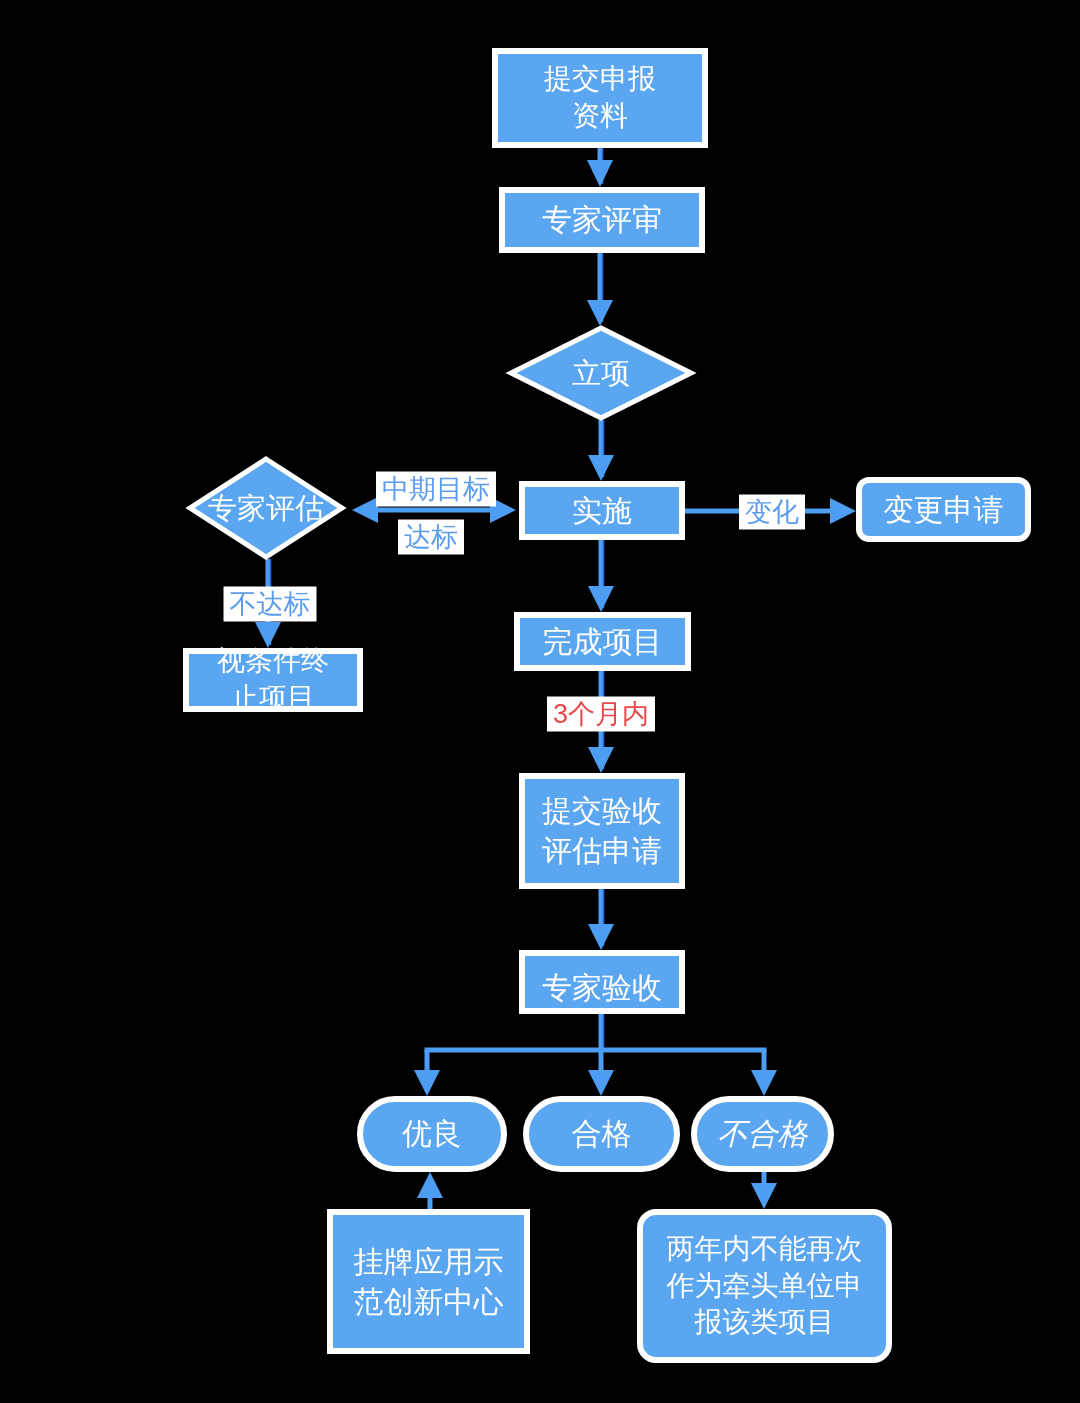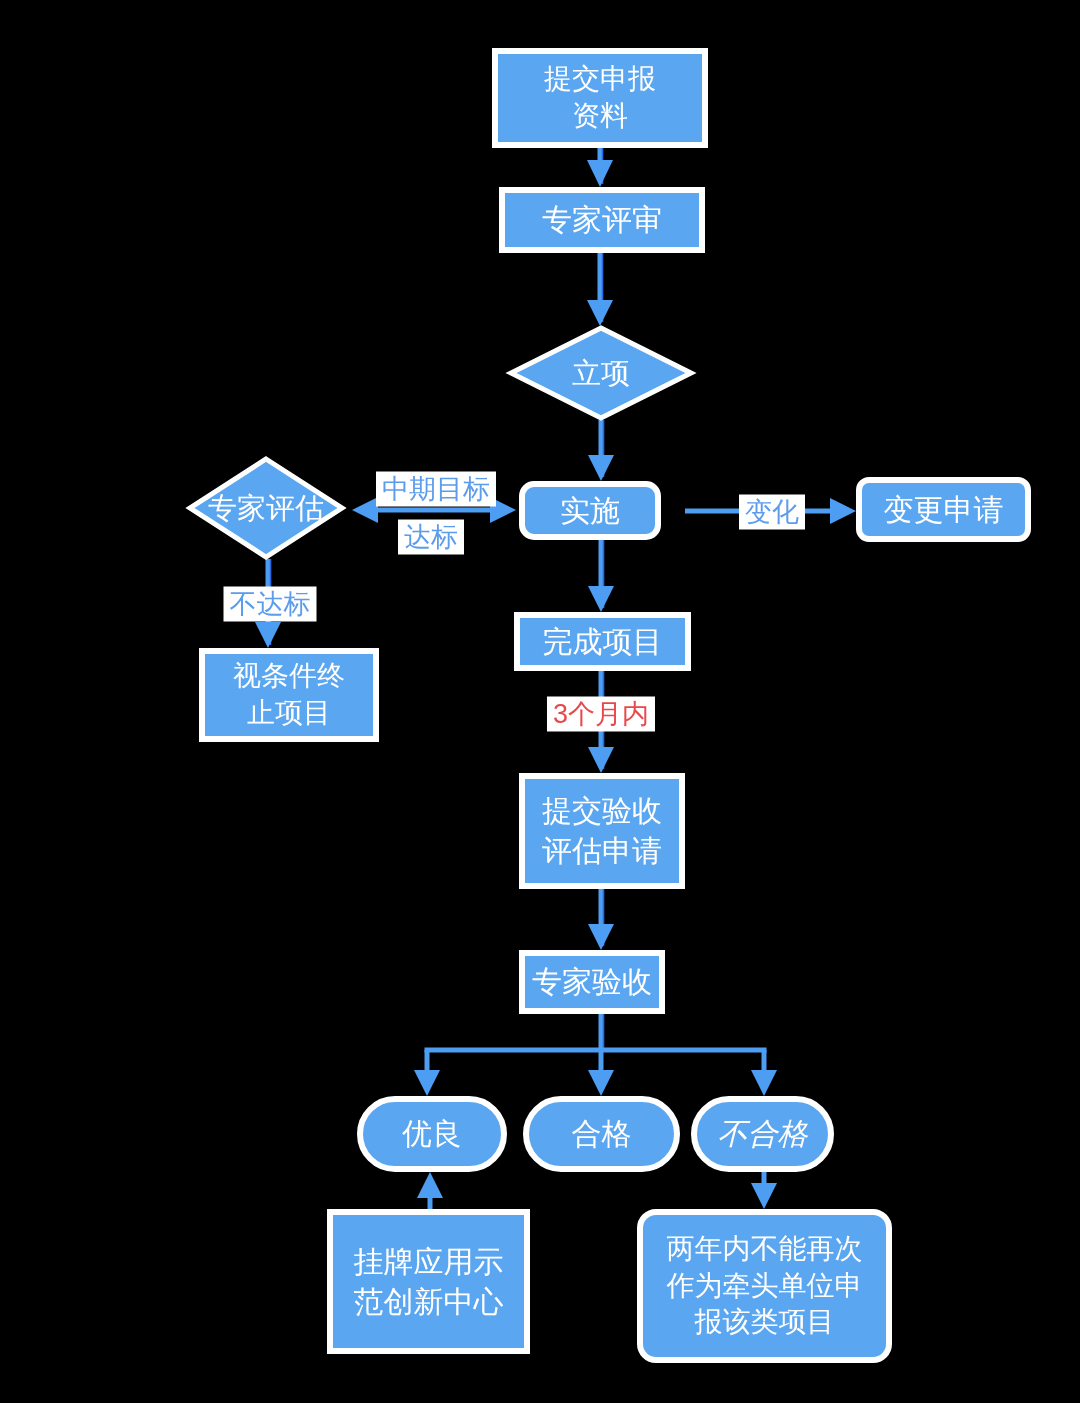--- a/index.html
+++ b/index.html
@@ -137,43 +137,43 @@
 
   <div class="node fs28" style="left:492px;top:48px;width:216px;height:100px;">
     <span>提交申报
 资料</span>
   </div>
 
   <div class="node" style="left:499px;top:187px;width:206px;height:66px;">
     <span>专家评审</span>
   </div>
 
-  <div class="node" style="left:519px;top:481px;width:142px;height:59px;border-radius:15px;">
+  <div class="node" style="left:519px;top:481px;width:166px;height:59px;">
     <span>实施</span>
   </div>
 
   <div class="node" style="left:856px;top:477px;width:175px;height:65px;border-radius:13px;">
     <span>变更申请</span>
   </div>
 
-  <div class="node fs28" style="left:199px;top:648px;width:180px;height:94px;">
+  <div class="node fs28" style="left:183px;top:648px;width:180px;height:64px;">
     <span>视条件终
 止项目</span>
   </div>
 
   <div class="node" style="left:514px;top:612px;width:177px;height:59px;">
     <span>完成项目</span>
   </div>
 
   <div class="node" style="left:519px;top:773px;width:166px;height:116px;">
     <span>提交验收
 评估申请</span>
   </div>
 
-  <div class="node" style="left:519px;top:950px;width:146px;height:64px;">
+  <div class="node" style="left:519px;top:950px;width:166px;height:64px;align-items:flex-end;">
     <span>专家验收</span>
   </div>
 
   <div class="node stadium" style="left:357px;top:1096px;width:150px;height:76px;">
     <span>优良</span>
   </div>
 
   <div class="node stadium" style="left:523px;top:1096px;width:157px;height:76px;">
     <span>合格</span>
   </div>

